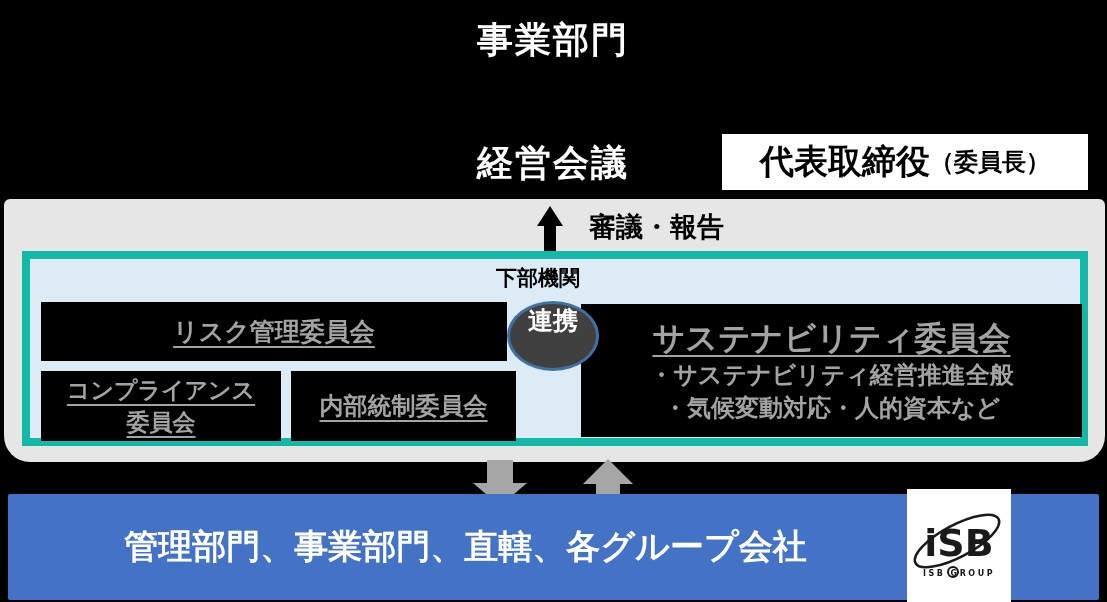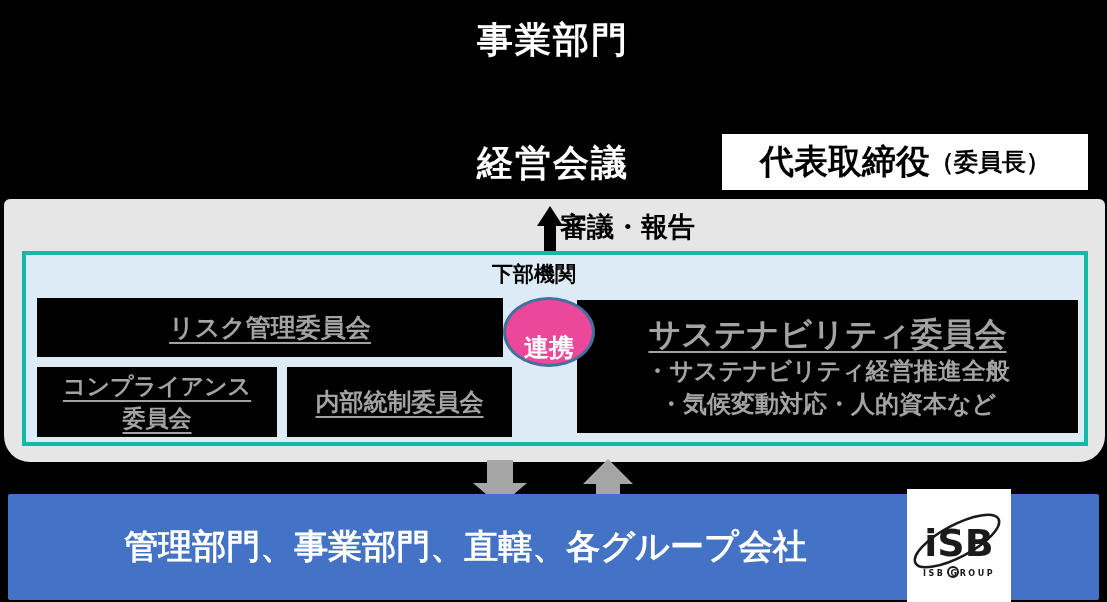--- a/index.html
+++ b/index.html
@@ -19,46 +19,46 @@
     display:flex; align-items:center; justify-content:center; white-space:nowrap;
   }
   .rep-main{font-size:34px; font-weight:bold; color:#000;}
   .rep-sub{font-size:24px; font-weight:bold; color:#000;}
   
   .gray-panel{
     left:4px; top:199px; width:1101px; height:263px;
     background:#E7E6E6; border-radius:6px 6px 26px 26px;
   }
   .report-label{
-    left:560px; top:209px; font-size:27px; font-weight:bold; color:#000; white-space:nowrap;
+    left:589px; top:209px; font-size:27px; font-weight:bold; color:#000; white-space:nowrap;
   }
   
   .suborgan-box{
     left:22px; top:251px; width:1066px; height:195px; box-sizing:border-box;
-    background:#DDEBF7; border:4px solid #14b8a6;
+    background:#DDEBF7; border:8px solid #14b8a6;
   }
   .suborgan-label{
     left:466px; top:5px; font-size:21px; font-weight:bold; color:#000; white-space:nowrap;
   }
   .black-box{
     background:#000000; color:#a3a3a3; font-weight:bold;
     display:flex; flex-direction:column; align-items:center; justify-content:center;
     text-align:center; white-space:nowrap;
   }
   .ul{text-decoration:underline; text-decoration-thickness:2px; text-underline-offset:6px;}
   .risk-box{left:11px; top:43px; width:466px; height:59px; font-size:25px;}
   .compliance-box{left:11px; top:112px; width:240px; height:70px; font-size:23px; line-height:1.4;}
   .internal-box{left:261px; top:112px; width:225px; height:70px; font-size:24px;}
   .sustain-box{left:551px; top:45px; width:501px; height:133px;}
   .sustain-title{font-size:32px; line-height:1.2;}
   .sustain-bullet{font-size:24px; line-height:1.2; margin-top:4px;}
   .renkei-ellipse{
     left:477px; top:42px; width:92px; height:70px; border-radius:50%;
-    background:#ec4899; border:3px solid #41719C; box-sizing:border-box;
-    display:flex; align-items:flex-end; justify-content:center;
+    background:#404040; border:3px solid #41719C; box-sizing:border-box;
+    display:flex; align-items:flex-start; justify-content:center;
     color:#ffffff; font-size:25px; font-weight:bold;
   }
   
   .bottom-bar{
     left:8px; top:494px; width:1091px; height:106px; background:#4472C4;
     border-radius:2px; display:flex; align-items:center;
   }
   .departments-label{
     flex:1; text-align:center; color:#ffffff; font-weight:bold; font-size:34px;
     white-space:nowrap; padding-left:16px;

